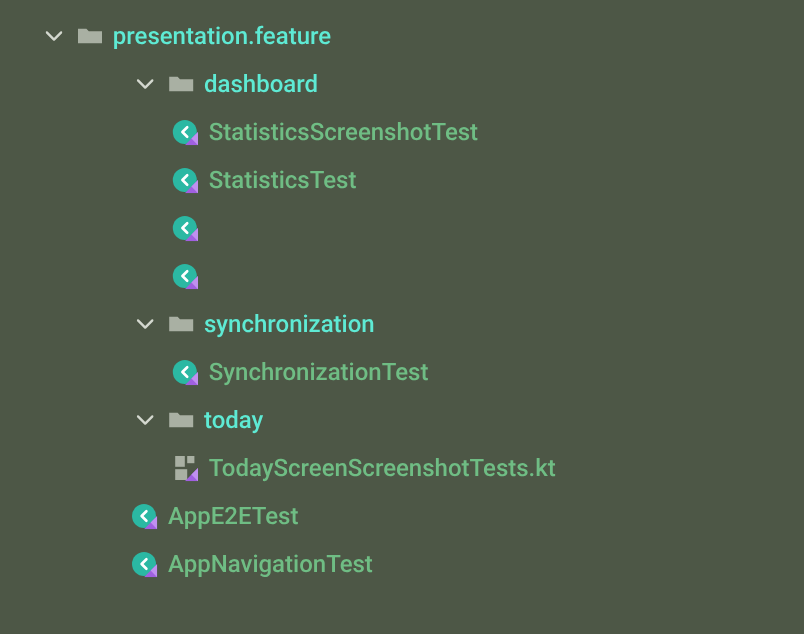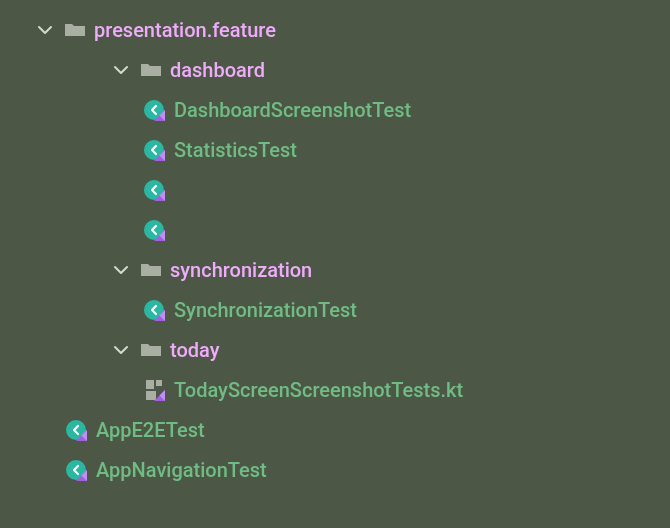--- a/index.html
+++ b/index.html
@@ -17,21 +17,21 @@
     .row {
       display: flex;
       align-items: center;
       height: 40px;
       padding-left: 0;
       white-space: nowrap;
     }
     .indent-0 { padding-left: 36px; }
     .indent-1 { padding-left: 112px; }
     .indent-2 { padding-left: 142px; }
-    .indent-1b { padding-left: 64px; }
+    .indent-1b { padding-left: 108px; }
     .chevron {
       width: 18px;
       height: 18px;
       margin-right: 10px;
       display: inline-flex;
       align-items: center;
       justify-content: center;
       flex-shrink: 0;
     }
     .chevron svg { display: block; }
@@ -61,21 +61,21 @@
       height: 24px;
       margin-right: 8px;
       display: inline-flex;
       align-items: center;
       justify-content: center;
       position: relative;
       flex-shrink: 0;
     }
     .file-icon svg { display: block; }
     .label {
-      color: #f0abfc;
+      color: #5eead4;
       font-weight: 500;
     }
     .label-green {
       color: #6fbd84;
       font-weight: 500;
     }
   </style>
 </head>
 <body>
 
@@ -132,21 +132,21 @@
       </span>
     <span class="label">dashboard</span>
   </div>
 
   <div class="row indent-2">
     <span class="class-icon">
         <svg width="22" height="22">
           <use href="#kotlin-class"></use>
         </svg>
       </span>
-    <span class="label-green">DashboardScreenshotTest</span>
+    <span class="label-green">StatisticsScreenshotTest</span>
   </div>
 
   <div class="row indent-2">
     <span class="class-icon">
         <svg width="22" height="22">
           <use href="#kotlin-class"></use>
         </svg>
       </span>
     <span class="label-green">StatisticsTest</span>
   </div>

